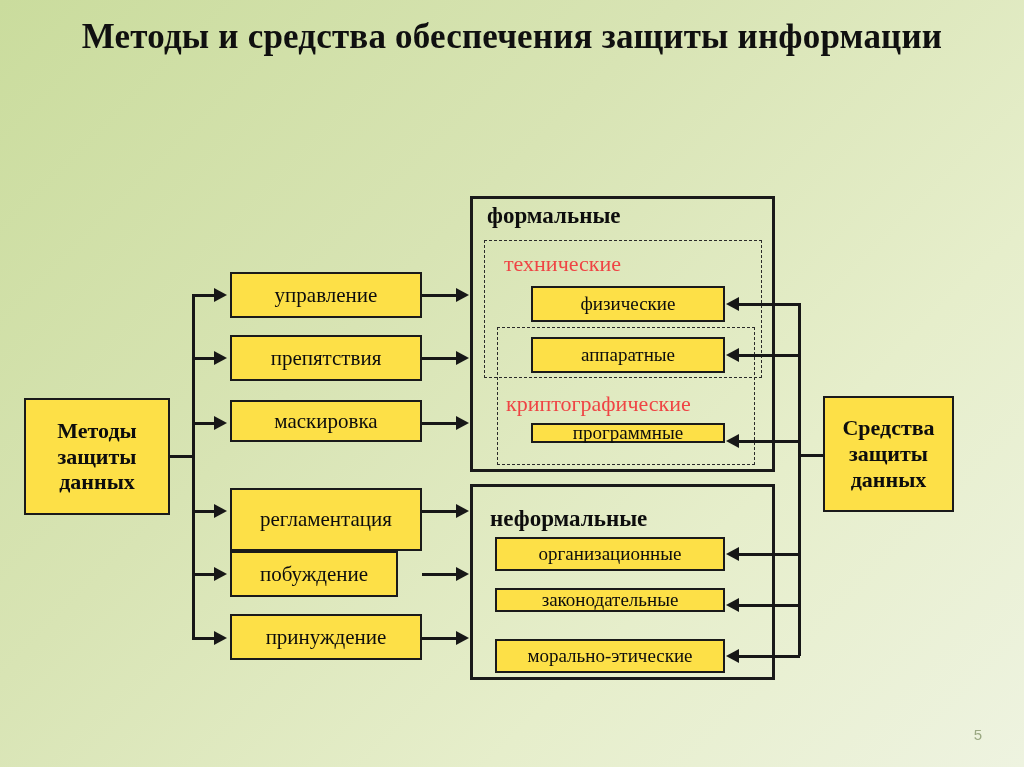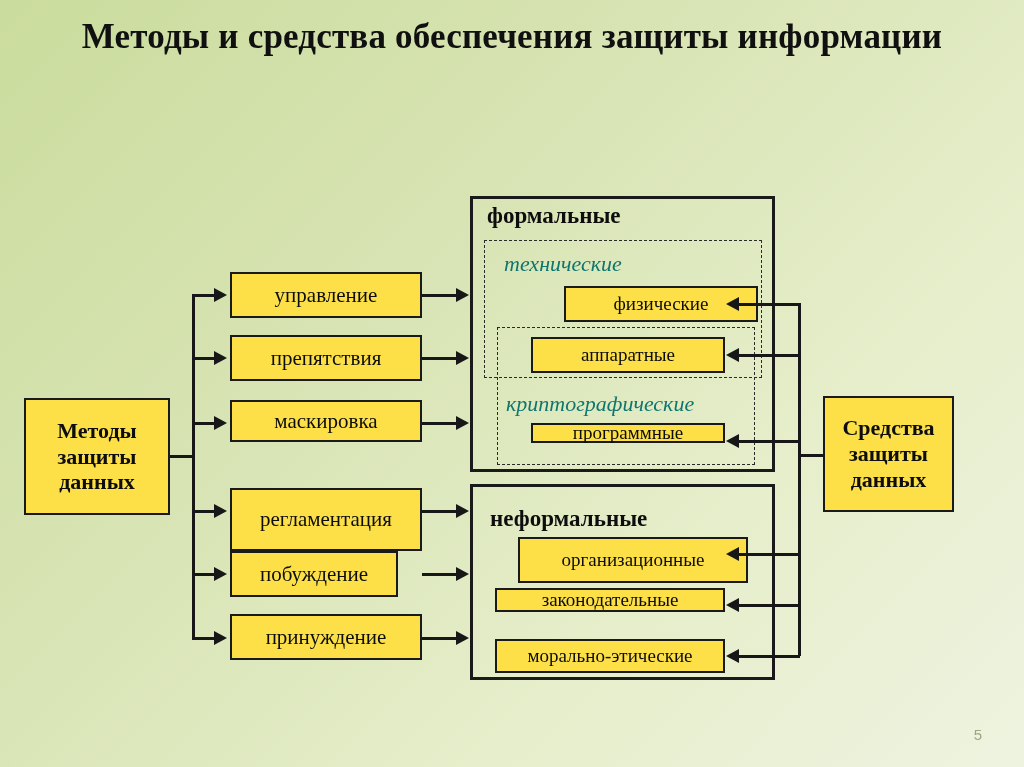--- a/index.html
+++ b/index.html
@@ -51,21 +51,21 @@
     white-space:nowrap;
   }
   .dashzone{
     position:absolute;box-sizing:border-box;
     border:1.6px dashed #2a2a2a;
     background:transparent;
   }
   .dashzone-title{
     position:absolute;
     font-family:"Liberation Serif", serif;
-    font-style:italic;font-size:22px;color:#0f766e;
+    font-size:22px;color:#ef4444;
     white-space:nowrap;
   }
 
   
   .hline{position:absolute;background:#171717;height:2.5px;}
   .vline{position:absolute;background:#171717;width:2.5px;}
   .arrow-r{
     position:absolute;width:0;height:0;
     border-top:7px solid transparent;
     border-bottom:7px solid transparent;
@@ -149,36 +149,36 @@
 
   <div class="group" style="left:470px;top:196px;width:305px;height:276px;"></div>
   <div class="group-title" style="left:487px;top:203px;">формальные</div>
 
   <div class="dashzone" style="left:484px;top:240px;width:278px;height:138px;"></div>
   <div class="dashzone-title" style="left:504px;top:251px;">технические</div>
 
   <div class="dashzone" style="left:497px;top:327px;width:258px;height:138px;"></div>
   <div class="dashzone-title" style="left:506px;top:391px;">криптографические</div>
 
-  <div class="box thin" style="left:531px;top:286px;width:194px;height:36px;font-size:19px;margin-left:33px;">
+  <div class="box thin" style="left:531px;top:286px;width:194px;height:36px;font-size:19px;">
     <span>физические</span>
   </div>
 
   <div class="box thin" style="left:531px;top:337px;width:194px;height:36px;font-size:19px;">
     <span>аппаратные</span>
   </div>
 
   <div class="box thin" style="left:531px;top:423px;width:194px;height:20px;font-size:19px;">
     <span>программные</span>
   </div>
 
   <div class="group" style="left:470px;top:484px;width:305px;height:196px;"></div>
   <div class="group-title" style="left:490px;top:506px;">неформальные</div>
 
-  <div class="box thin" style="left:495px;top:537px;width:230px;height:46px;font-size:19px;margin-left:23px;">
+  <div class="box thin" style="left:495px;top:537px;width:230px;height:34px;font-size:19px;">
     <span>организационные</span>
   </div>
 
   <div class="box thin" style="left:495px;top:588px;width:230px;height:24px;font-size:19px;">
     <span>законодательные</span>
   </div>
 
   <div class="box thin" style="left:495px;top:639px;width:230px;height:34px;font-size:19px;">
     <span>морально-этические</span>
   </div>

